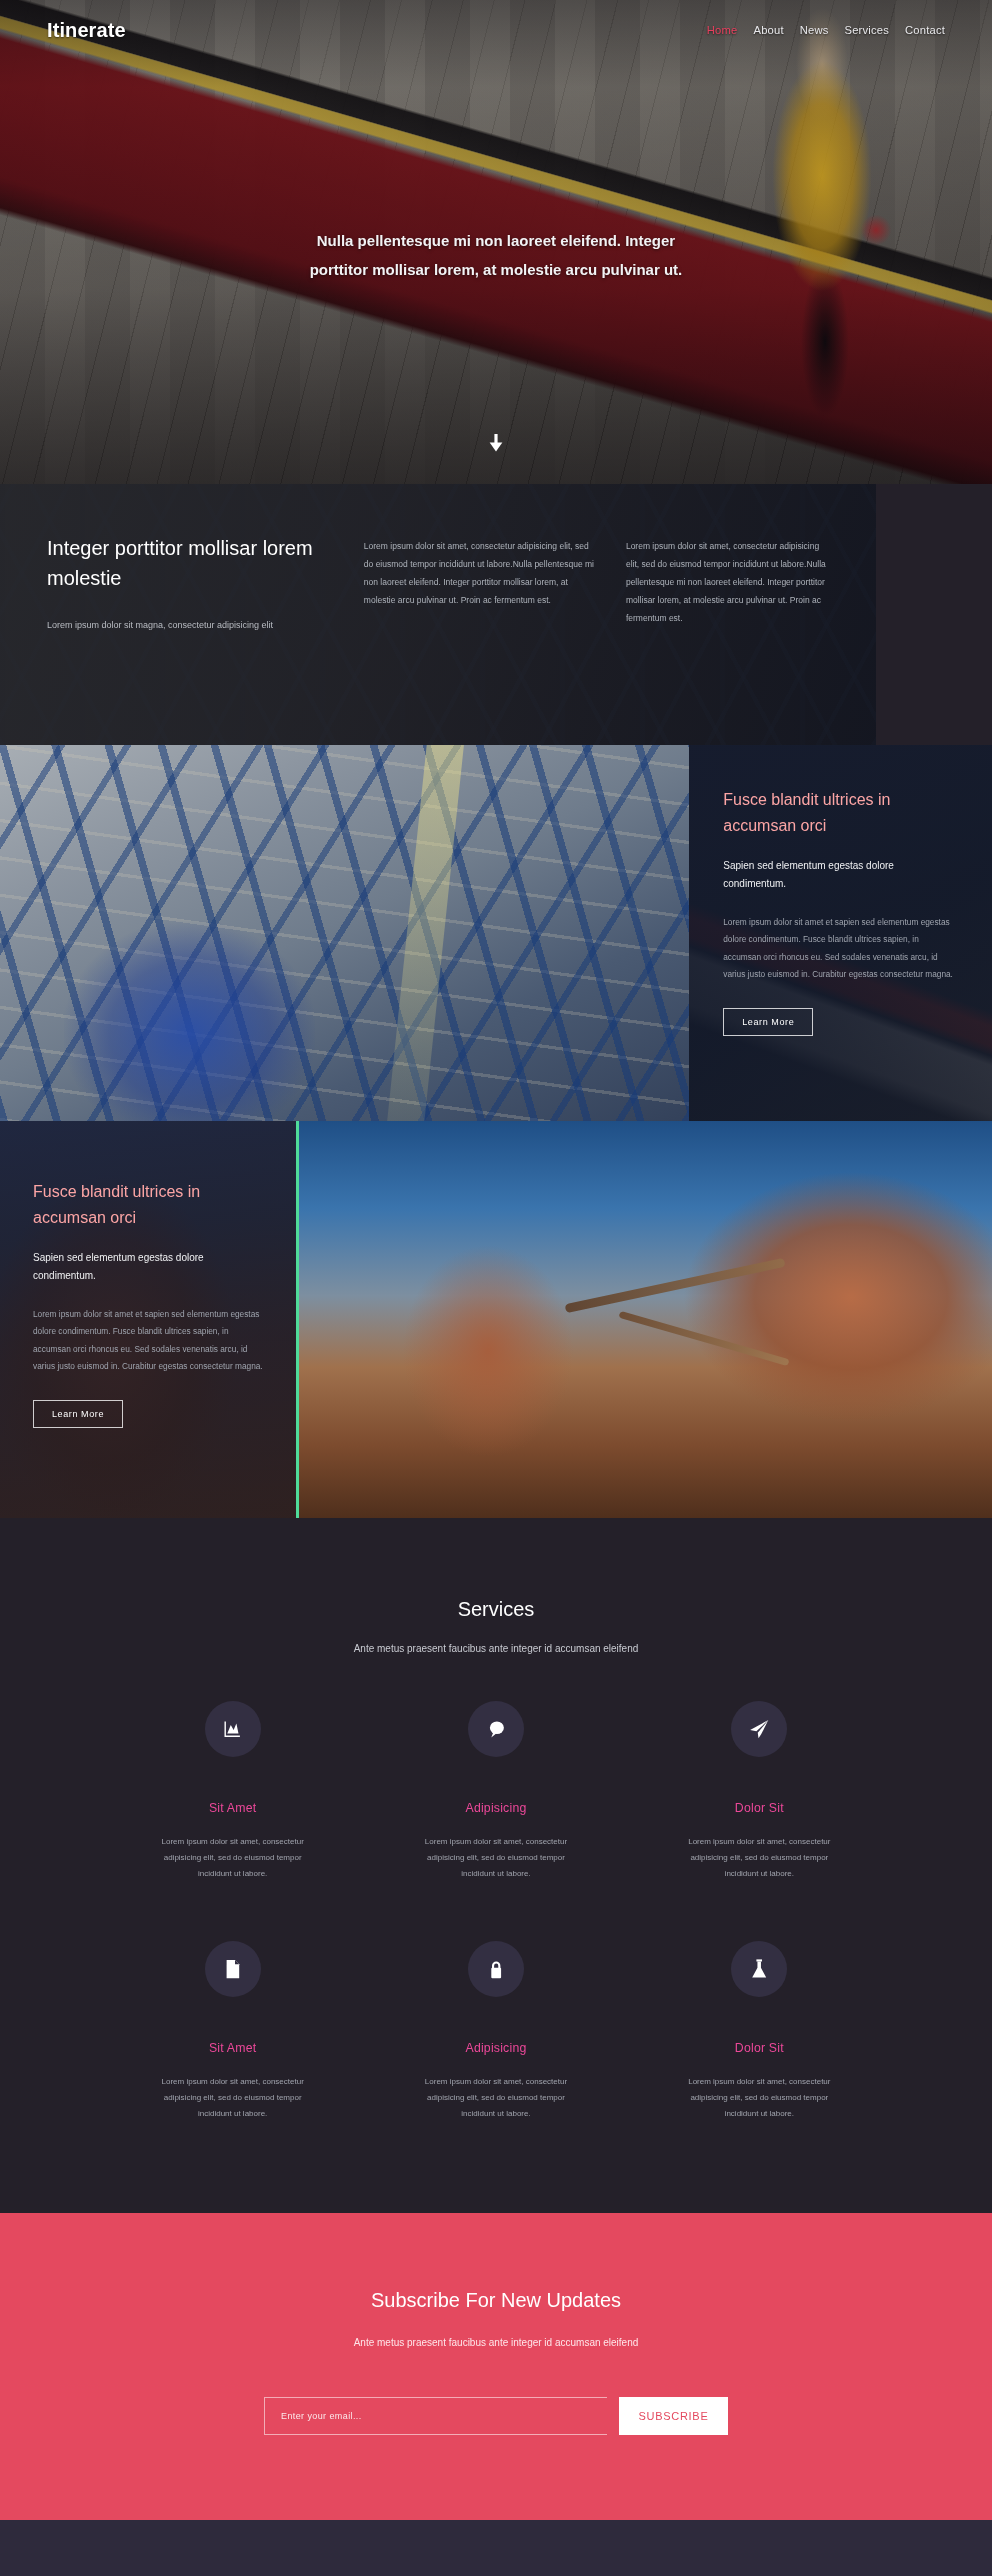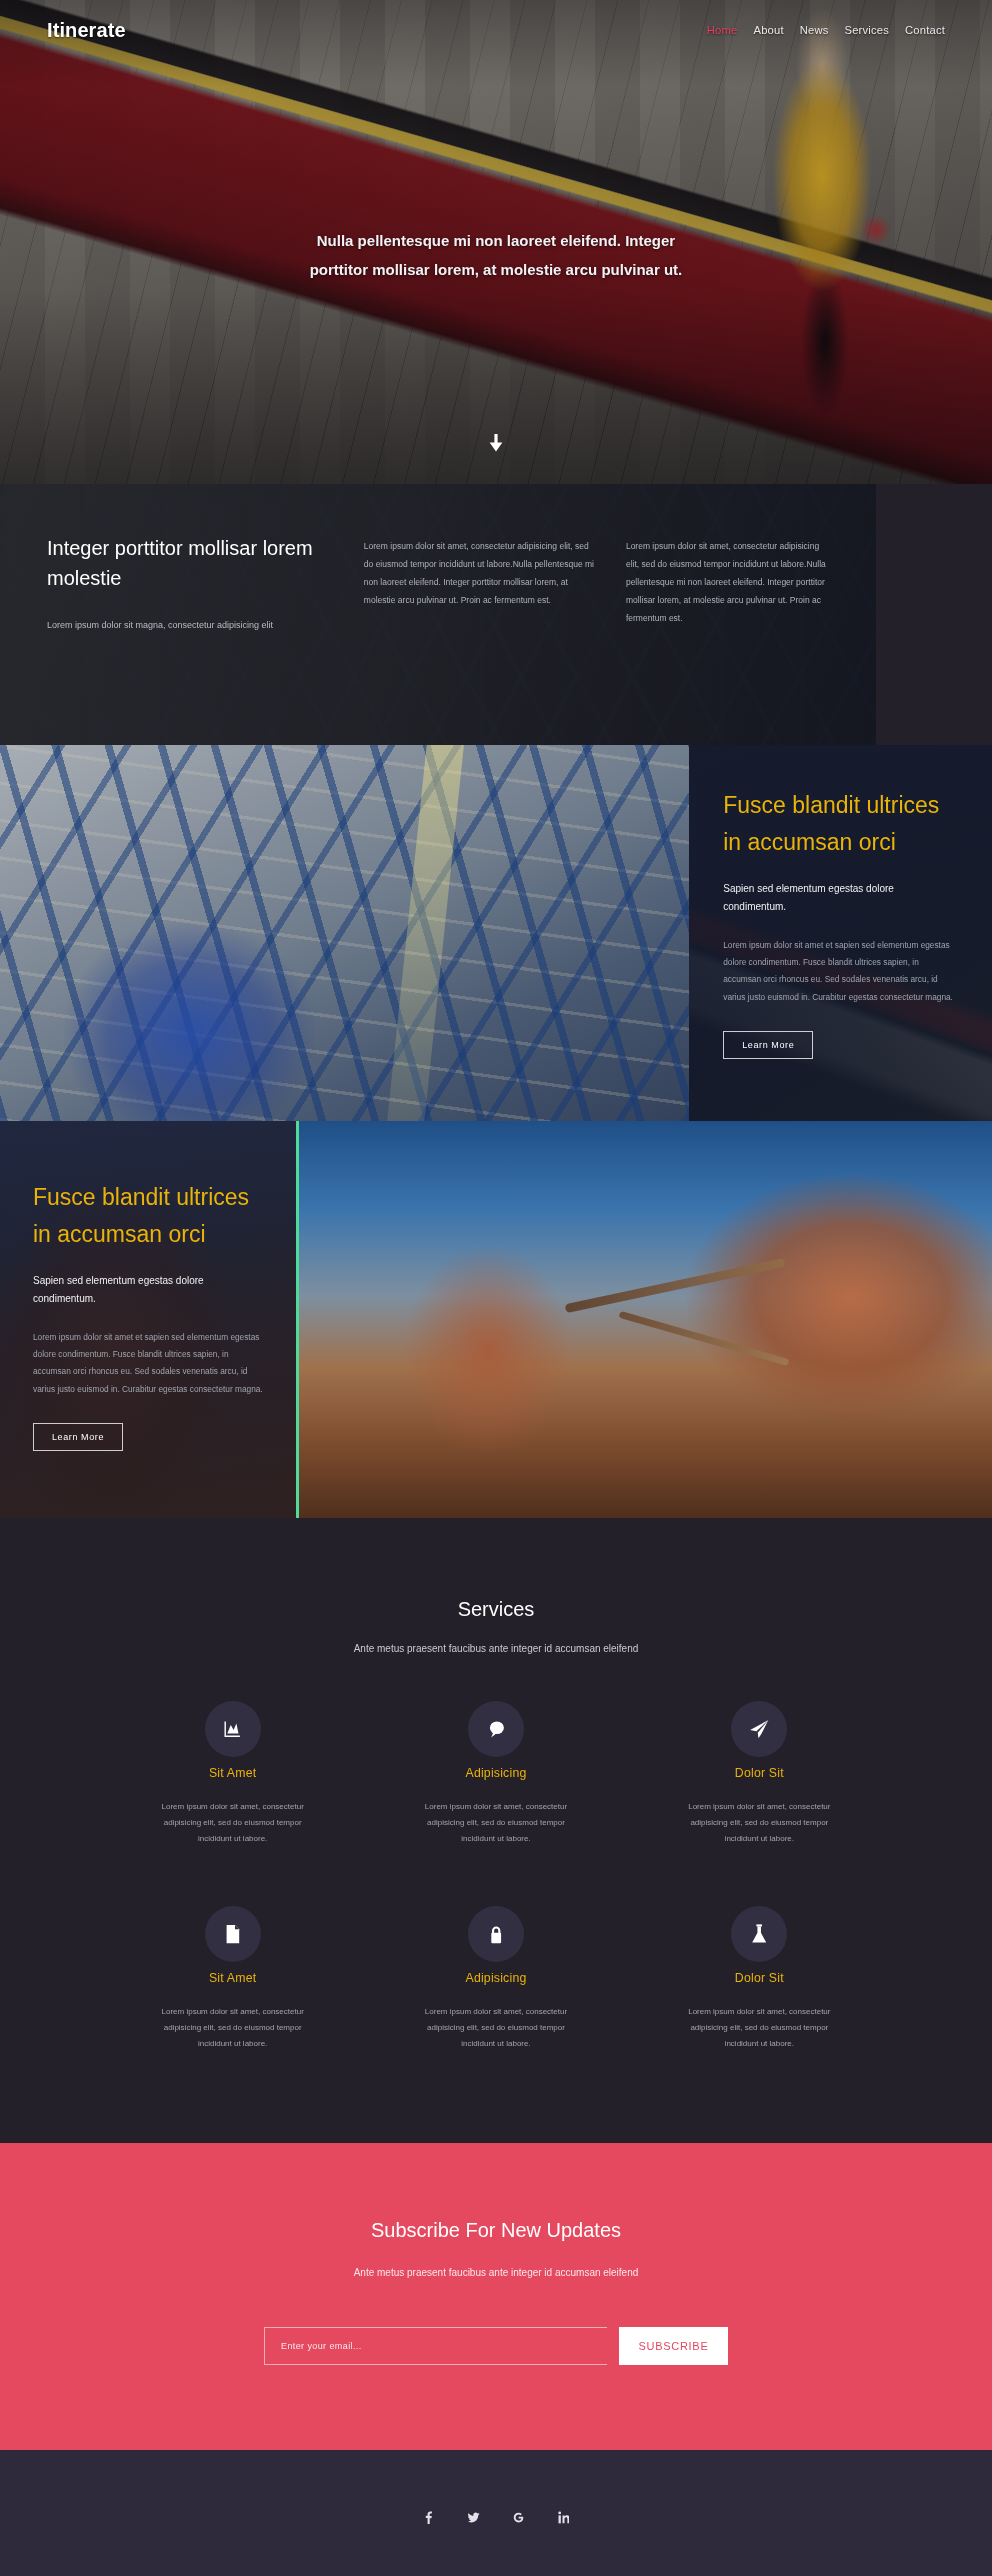--- a/index.html
+++ b/index.html
@@ -192,22 +192,22 @@
       linear-gradient(200deg, rgba(0,0,0,0) 55%, rgba(176,40,36,.55) 58%, rgba(150,32,30,.55) 62%, rgba(0,0,0,0) 64%),
       linear-gradient(200deg, rgba(0,0,0,0) 64%, rgba(176,176,178,.55) 66%, rgba(144,146,150,.5) 76%, rgba(0,0,0,0) 80%),
       linear-gradient(160deg, #2b3242 0%, #222a3a 45%, #1a2130 100%);
   }
   .split-a-text .bgshade {
     position: absolute; inset: 0;
     background: linear-gradient(150deg, rgba(20,26,44,.92) 0%, rgba(18,24,40,.84) 55%, rgba(24,28,40,.72) 100%);
   }
   .split-a-text > .content { position: relative; z-index: 3; }
   .blk-head {
-    color: #eab308;
-    font-size: 23px;
+    color: #fca5a5;
+    font-size: 16px;
     font-weight: 300;
     line-height: 1.62;
   }
   .blk-sub {
     margin-top: 18px;
     color: #f0f1f3;
     font-size: 10px;
     font-weight: 400;
     line-height: 1.85;
   }
@@ -319,22 +319,22 @@
     text-align: center;
   }
   .svc-ico {
     width: 56px; height: 56px;
     border-radius: 50%;
     background: #332f42;
     display: flex; align-items: center; justify-content: center;
   }
   .svc-ico svg { fill: #ffffff; }
   .svc-name {
-    margin-top: 9px;
-    color: #eab308;
+    margin-top: 44px;
+    color: #ec4899;
     font-size: 12.3px;
     font-weight: 300;
     letter-spacing: 0.2px;
   }
   .svc-desc {
     margin-top: 19px;
     color: #a0a3ad;
     font-size: 8px;
     line-height: 2.0;
     max-width: 166px;

